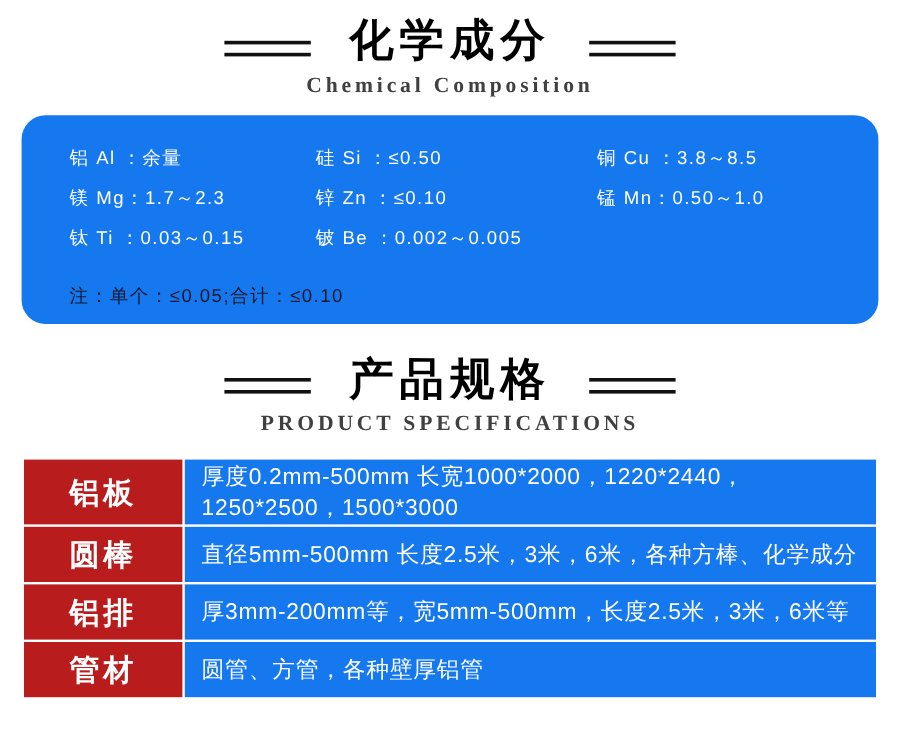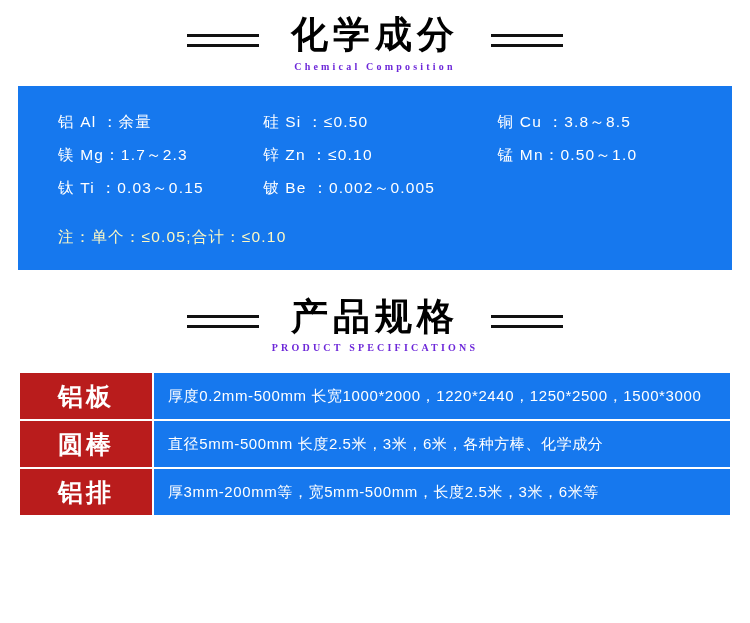--- a/index.html
+++ b/index.html
@@ -32,23 +32,23 @@
     letter-spacing: 5px;
     color: #000000;
     line-height: 1.15;
     display: inline-block;
     position: relative;
     padding: 0 18px;
   }
   .title-en {
     font-family: "Liberation Serif", serif;
     font-weight: bold;
-    font-size: 10px;
+    font-size: 18px;
     letter-spacing: 3.2px;
-    color: #6d28d9;
+    color: #404040;
     margin-top: 4px;
   }
   
   .title-wrap {
     display: flex;
     align-items: center;
     justify-content: center;
     gap: 14px;
   }
   .rule {
@@ -63,40 +63,41 @@
     left: 0;
     top: 7px;
     width: 72px;
     border-top: 3px solid #111111;
   }
 
   
   .chem-panel {
     background: #1678ee;
     margin: 0 18px;
-    padding: 20px 0 22px 0;
+    padding: 20px 0 12px 0;
     box-sizing: border-box;
+    border-radius: 20px;
   }
   .chem-row {
     display: flex;
     color: #ffffff;
     font-size: 15.5px;
     font-family: "Liberation Sans", sans-serif;
     letter-spacing: 1.2px;
     padding: 6px 0;
     white-space: nowrap;
   }
   .chem-cell {
     box-sizing: border-box;
   }
   .c1 { width: 250px; padding-left: 40px; }
   .c2 { width: 240px; }
   .c3 { width: 240px; }
   .chem-note {
-    color: #fef9c3;
+    color: #0f172a;
     font-size: 15.5px;
     letter-spacing: 1.2px;
     padding: 10px 0 0 40px;
   }
 
   
   .spec-table {
     margin: 0 18px;
     border-collapse: collapse;
     width: calc(750px - 36px);
@@ -111,21 +112,21 @@
     font-weight: bold;
     font-size: 25px;
     letter-spacing: 3px;
     text-align: center;
     border: 2px solid #ffffff;
     font-family: "Liberation Sans", sans-serif;
   }
   .spec-value {
     background: #1678ee;
     color: #ffffff;
-    font-size: 15px;
+    font-size: 19px;
     letter-spacing: 0.6px;
     padding-left: 14px;
     border: 2px solid #ffffff;
     font-family: "Liberation Sans", sans-serif;
   }
 
   .gap-a { height: 14px; }
   .gap-b { height: 26px; }
   .gap-d { height: 18px; }
   .top-gap { height: 14px; }
@@ -196,16 +197,20 @@
         <td class="spec-value">厚度0.2mm-500mm  长宽1000*2000，1220*2440，1250*2500，1500*3000</td>
       </tr>
       <tr>
         <td class="spec-label">圆棒</td>
         <td class="spec-value">直径5mm-500mm  长度2.5米，3米，6米，各种方棒、化学成分</td>
       </tr>
       <tr>
         <td class="spec-label">铝排</td>
         <td class="spec-value">厚3mm-200mm等，宽5mm-500mm，长度2.5米，3米，6米等</td>
       </tr>
+      <tr>
+        <td class="spec-label">管材</td>
+        <td class="spec-value">圆管、方管，各种壁厚铝管</td>
+      </tr>
     </tbody>
   </table>
 
 </div>
 
 </body></html>

